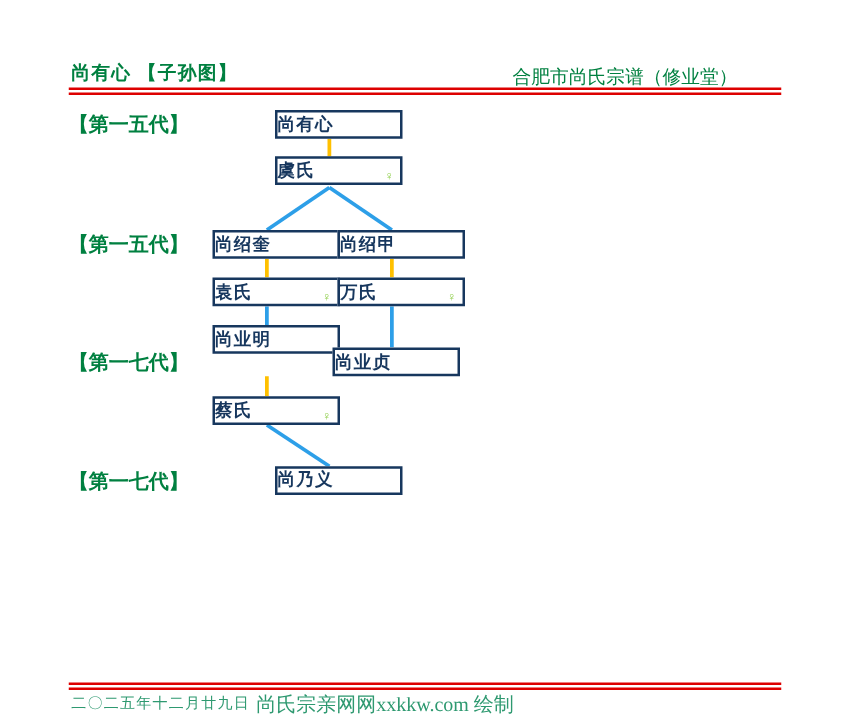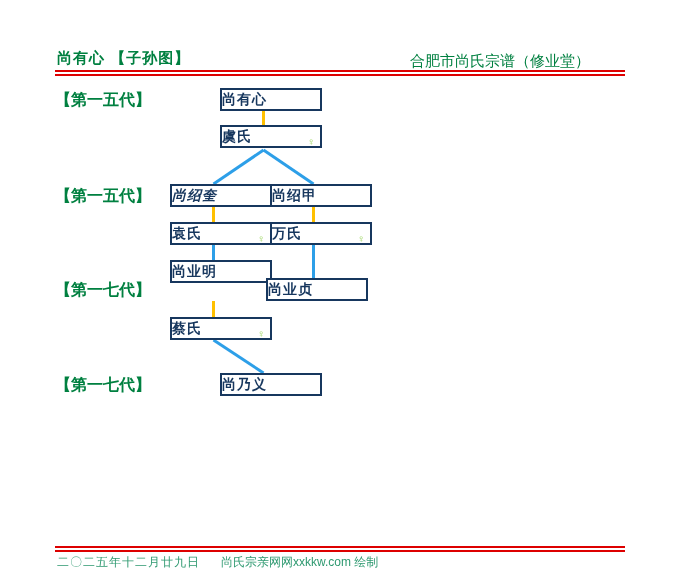--- a/index.html
+++ b/index.html
@@ -84,25 +84,26 @@
     position: absolute;
     left: 57px;
     top: 533px;
     font-size: 12px;
     color: var(--footer-green, #2E9970);
     letter-spacing: 1px;
     white-space: nowrap;
   }
   .footer-credit {
     position: absolute;
-    left: 221px;
+    left: 205px;
     top: 533px;
-    font-size: 12px;
+    font-size: 16px;
     color: var(--footer-green, #2E9970);
     white-space: nowrap;
+    font-family: Liberation Serif, serif;
   }
 </style>
 </head>
 <body>
 
 <div class="page">
 
   <span class="header-left">尚有心 【子孙图】</span>
 
   <span class="header-right">合肥市尚氏宗谱（修业堂）</span>
@@ -124,21 +125,21 @@
   <div id="gen-labels">
       <div class="gen-label" style="top: 69px;">【第一五代】</div>
       <div class="gen-label" style="top: 165px;">【第一五代】</div>
       <div class="gen-label" style="top: 259px;">【第一七代】</div>
       <div class="gen-label" style="top: 354px;">【第一七代】</div>
     </div>
 
   <div id="nodes">
       <div class="person-box" style="left: 220px; top: 67px;"><span>尚有心</span></div>
       <div class="person-box" style="left: 220px; top: 104px;"><span>虞氏</span><span class="female-marker">♀</span></div>
-      <div class="person-box" style="left: 170px; top: 163px; font-style: italic;"><span>尚绍奎</span></div>
+      <div class="person-box" style="left: 170px; top: 163px;"><span>尚绍奎</span></div>
       <div class="person-box" style="left: 270px; top: 163px;"><span>尚绍甲</span></div>
       <div class="person-box" style="left: 170px; top: 201px;"><span>袁氏</span><span class="female-marker">♀</span></div>
       <div class="person-box" style="left: 270px; top: 201px;"><span>万氏</span><span class="female-marker">♀</span></div>
       <div class="person-box" style="left: 170px; top: 239px;"><span>尚业明</span></div>
       <div class="person-box" style="left: 266px; top: 257px;"><span>尚业贞</span></div>
       <div class="person-box" style="left: 170px; top: 296px;"><span>蔡氏</span><span class="female-marker">♀</span></div>
       <div class="person-box" style="left: 220px; top: 352px; font-family: Liberation Serif, serif;"><span>尚乃义</span></div>
     </div>
 
   <div class="rule rule-bottom"></div>

